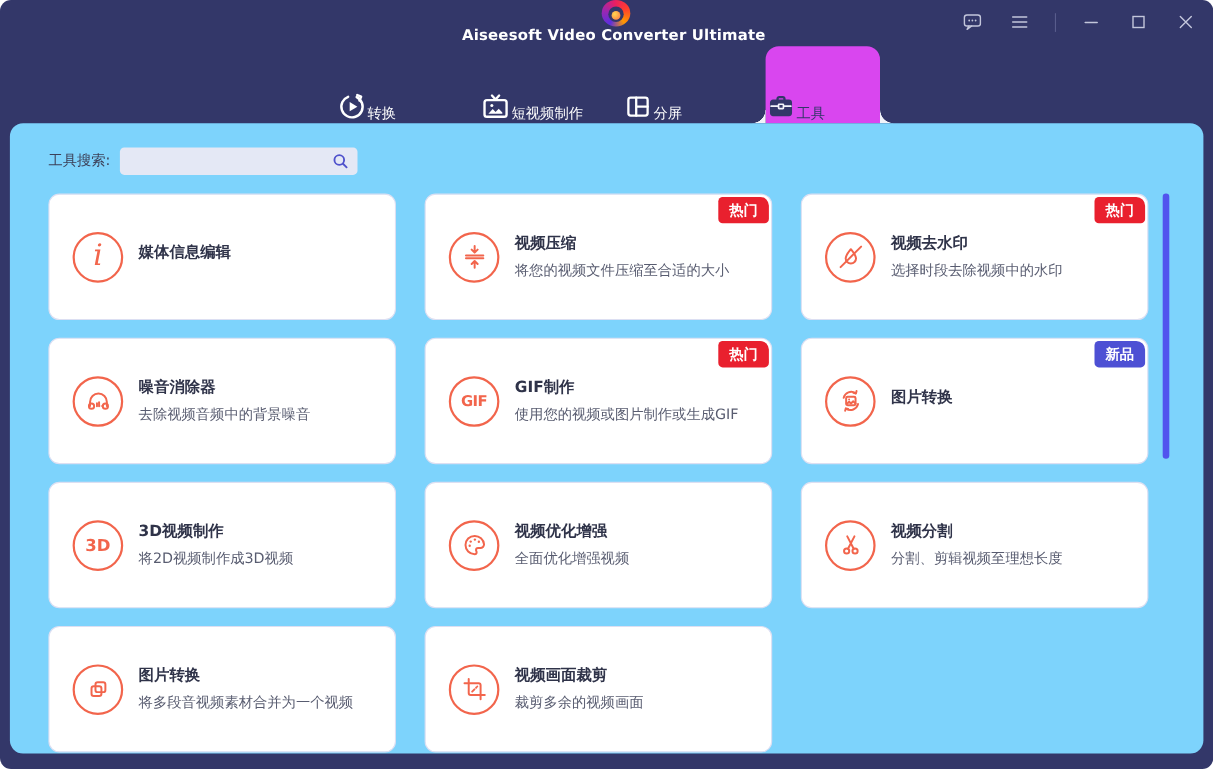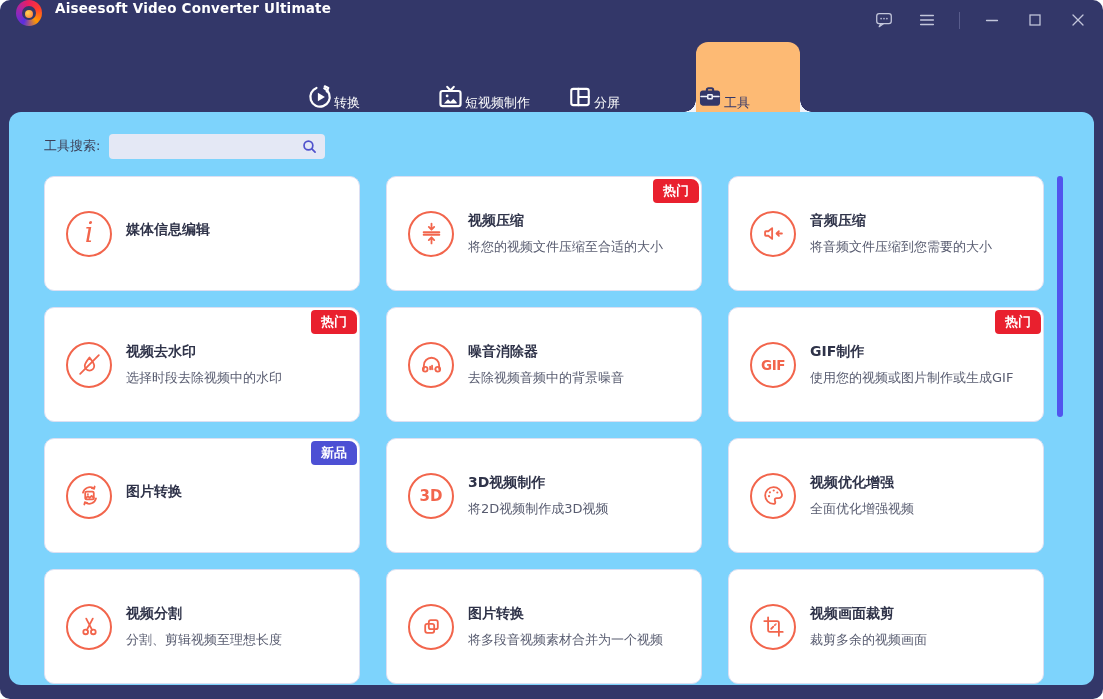--- a/index.html
+++ b/index.html
@@ -3,36 +3,36 @@
 <meta charset="utf-8">
 <style>
   html,body{margin:0;padding:0;background:#fff;}
   *{box-sizing:border-box;}
   .window{
     position:relative;width:1103px;height:699px;background:#333769;
     border-radius:10px;overflow:hidden;
     font-family:"DejaVu Sans","Liberation Sans",sans-serif;
   }
   
-  .titlebar{position:absolute;top:0;left:0;right:0;height:40px;display:flex;}
+  .titlebar{position:absolute;top:0;left:0;right:0;height:40px;display:flex;align-items:center;flex-direction:column;}
   .logo{position:relative;width:26px;height:26px;margin-left:16px;border-radius:50%;
     background:conic-gradient(from 210deg,#5b2ee0,#9c27b0,#e91e63,#ff3d2e,#ff9800,#5b2ee0);}
   .logo::before{content:'';position:absolute;left:6px;top:6px;width:14px;height:14px;border-radius:50%;background:#333769;}
   .logo::after{content:'';position:absolute;left:9px;top:10px;width:8px;height:8px;border-radius:50%;
     background:radial-gradient(circle at 35% 35%,#ffd54f,#ff7043);}
   .app-title{margin-left:13px;color:#fff;font-size:13.5px;font-weight:600;letter-spacing:.2px;}
   .tb-right{position:absolute;right:14px;top:0;height:40px;display:flex;align-items:center;gap:21px;}
   .tb-btn{display:flex;align-items:center;justify-content:center;width:22px;height:22px;color:#c3c6db;cursor:pointer;}
   .tb-sep{width:1px;height:17px;background:#585c8c;}
   
   .tab{position:absolute;top:42px;width:104px;height:70px;display:flex;flex-direction:row;
        align-items:flex-end;color:#fff;cursor:pointer;}
   .tab-icon{margin-top:8px;height:30px;display:flex;align-items:center;justify-content:center;}
   .tab-label{font-size:13px;margin-top:4px;}
-  .tab.active{background:#fdba74;color:#333769;border-radius:12px 12px 0 0;font-family:Liberation Serif, serif;}
+  .tab.active{background:#d946ef;color:#333769;border-radius:12px 12px 0 0;font-family:Liberation Serif, serif;}
   .tab.active::before{content:'';position:absolute;bottom:0;left:-12px;width:12px;height:12px;
     background:radial-gradient(circle at 0 0,rgba(0,0,0,0) 11.5px,#f1f3fa 12px);}
   .tab.active::after{content:'';position:absolute;bottom:0;right:-12px;width:12px;height:12px;
     background:radial-gradient(circle at 100% 0,rgba(0,0,0,0) 11.5px,#f1f3fa 12px);}
   
   .panel{position:absolute;top:112px;left:9px;right:9px;bottom:14px;background:#7dd3fc;border-radius:12px;}
   .search-row{position:absolute;left:35px;top:21px;height:26px;display:flex;align-items:center;}
   .search-label{font-size:13px;color:#3c4058;margin-right:9px;}
   .search-box{position:relative;width:216px;height:25px;}
   .search-input{width:216px;height:25px;border:none;outline:none;background:#e4e8f5;border-radius:4px;
@@ -175,32 +175,20 @@
           </div>
           <div class="card-text">
             <div class="card-title">视频压缩</div>
             <div class="card-desc">将您的视频文件压缩至合适的大小</div>
           </div>
           <div class="badge hot">热门</div>
         </div>
         <div class="card">
           <div class="card-ic">
             <svg viewBox="0 0 24 24" width="27" height="27" fill="none" stroke="currentColor" stroke-linecap="round" stroke-linejoin="round" stroke-width="1.6">
-              <path d="M10.8 7.2v9.6L7.4 14H5.2a.7.7 0 0 1-.7-.7v-2.6a.7.7 0 0 1 .7-.7h2.2l3.4-2.8z"></path>
-              <path d="M19.5 12h-4.6M16.8 9.9L14.7 12l2.1 2.1"></path>
-            </svg>
-          </div>
-          <div class="card-text">
-            <div class="card-title">音频压缩</div>
-            <div class="card-desc">将音频文件压缩到您需要的大小</div>
-          </div>
-        </div>
-        <div class="card">
-          <div class="card-ic">
-            <svg viewBox="0 0 24 24" width="27" height="27" fill="none" stroke="currentColor" stroke-linecap="round" stroke-linejoin="round" stroke-width="1.6">
               <path d="M12 5.8c2.3 2.8 4.2 5.1 4.2 7.4a4.2 4.2 0 0 1-8.4 0c0-2.3 1.9-4.6 4.2-7.4z"></path>
               <path d="M20.3 3.7L3.7 20.3"></path>
             </svg>
           </div>
           <div class="card-text">
             <div class="card-title">视频去水印</div>
             <div class="card-desc">选择时段去除视频中的水印</div>
           </div>
           <div class="badge hot">热门</div>
         </div>

